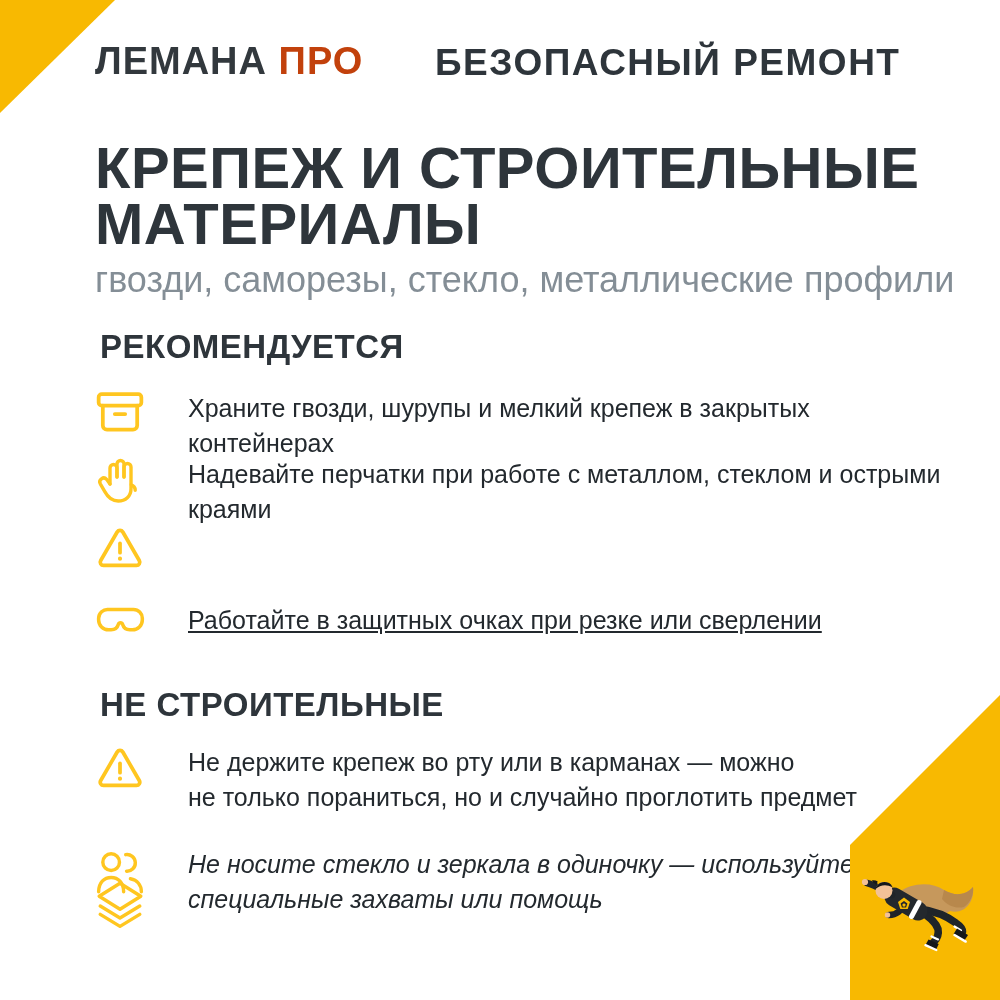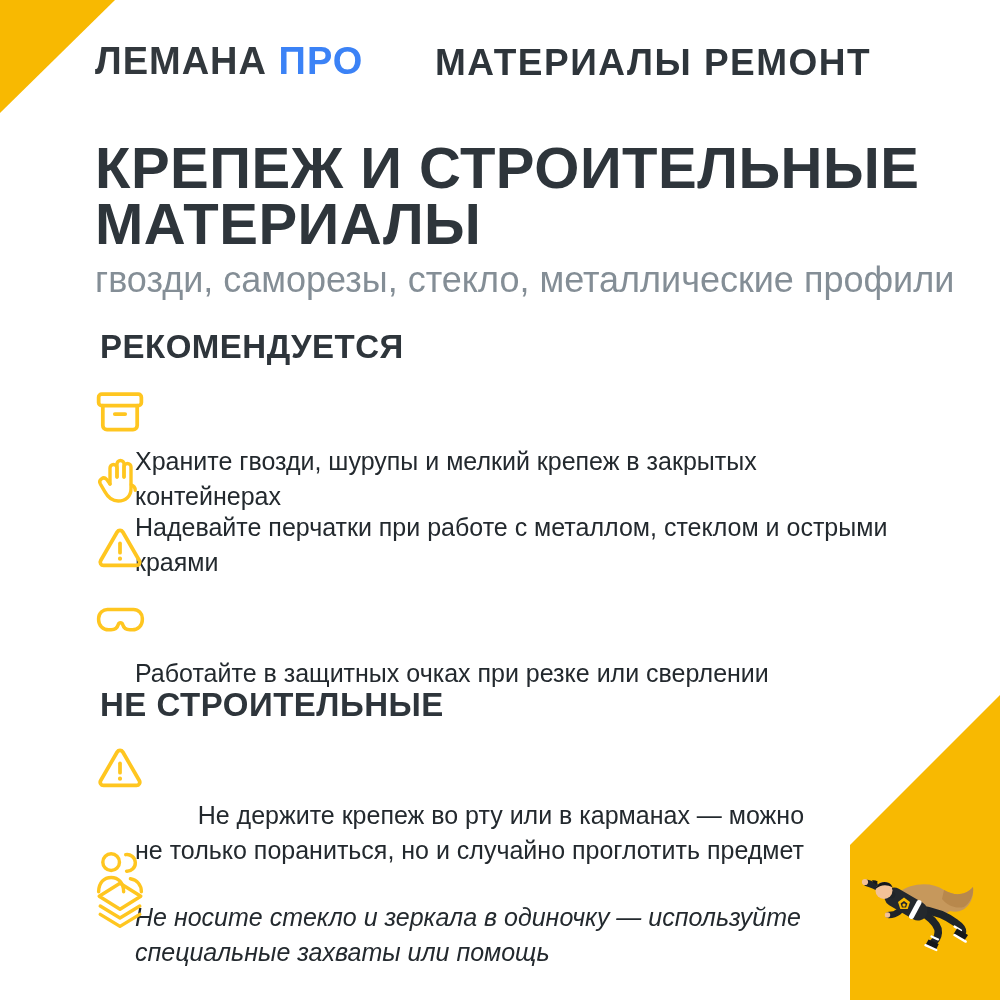--- a/index.html
+++ b/index.html
@@ -27,21 +27,21 @@
   .mascot {
     position: absolute; left: 4px; top: 170px; width: 142px; height: 104px;
   }
 
   
   .logo {
     position: absolute; left: 95px; top: 40px;
     font-size: 38px; font-weight: 900; letter-spacing: 1px;
     color: #32383d; white-space: nowrap;
   }
-  .logo .accent { color: #3b82f6; text-align: center; }
+  .logo .accent { color: #c2410c; text-align: center; }
   .program-title {
     position: absolute; left: 435px; top: 42px;
     font-size: 37px; font-weight: 900; letter-spacing: 1.5px;
     color: #2e353b; white-space: nowrap;
   }
 
   
   .page-title {
     position: absolute; left: 95px; top: 140px;
     font-size: 58px; font-weight: 900; line-height: 56px;
@@ -56,46 +56,46 @@
   .section-title {
     position: absolute; left: 100px;
     font-size: 33px; font-weight: 900; letter-spacing: 0.5px;
     color: #2e353b; white-space: nowrap;
   }
   .section-title.rec   { top: 328px; }
   .section-title.norec { top: 686px; }
 
   .row {
     position: absolute; left: 95px;
-    display: flex; align-items: flex-start; flex-direction: column;
+    display: flex; align-items: flex-start;
   }
   .row-icon {
     flex: 0 0 53px; width: 53px; height: 53px;
     display: flex; align-items: flex-start; justify-content: flex-start;
     color: #ffc620;
   }
   .row-icon svg { display: block; }
   .row-text {
     margin-left: 40px; padding-top: 1px;
     font-size: 25px; line-height: 35px; font-weight: 400;
     color: #23292e; white-space: pre-line;
   }
-  .r1 { top: 390px; } .r2 { top: 456px; } .r3 { top: 524px; } .r4 { top: 602px; }
-  .n1 { top: 744px; text-align: right; } .n2 { top: 846px; font-style: italic; } .n3 { top: 878px; }
+  .r1 { top: 390px; } .r2 { top: 456px; } .r3 { top: 524px; } .r4 { top: 602px; text-decoration: underline; }
+  .n1 { top: 744px; } .n2 { top: 846px; font-style: italic; } .n3 { top: 878px; }
 </style>
 </head>
 <body>
 
 <div class="corner-tl"></div>
 
 <div class="logo">
   <span>ЛЕМАНА</span>
   <span class="accent">ПРО</span>
 </div>
-<div class="program-title">МАТЕРИАЛЫ РЕМОНТ</div>
+<div class="program-title">БЕЗОПАСНЫЙ РЕМОНТ</div>
 
 <h1 class="page-title">КРЕПЕЖ И СТРОИТЕЛЬНЫЕ
 МАТЕРИАЛЫ</h1>
 <p class="page-subtitle">гвозди, саморезы, стекло, металлические профили</p>
 
 <div class="section-title rec">РЕКОМЕНДУЕТСЯ</div>
 
 <div class="row r1">
   <span class="row-icon">
     <svg width="50" height="48" viewBox="0 0 48 46" fill="none" stroke="currentColor" stroke-width="3.6" stroke-linecap="round" stroke-linejoin="round">

